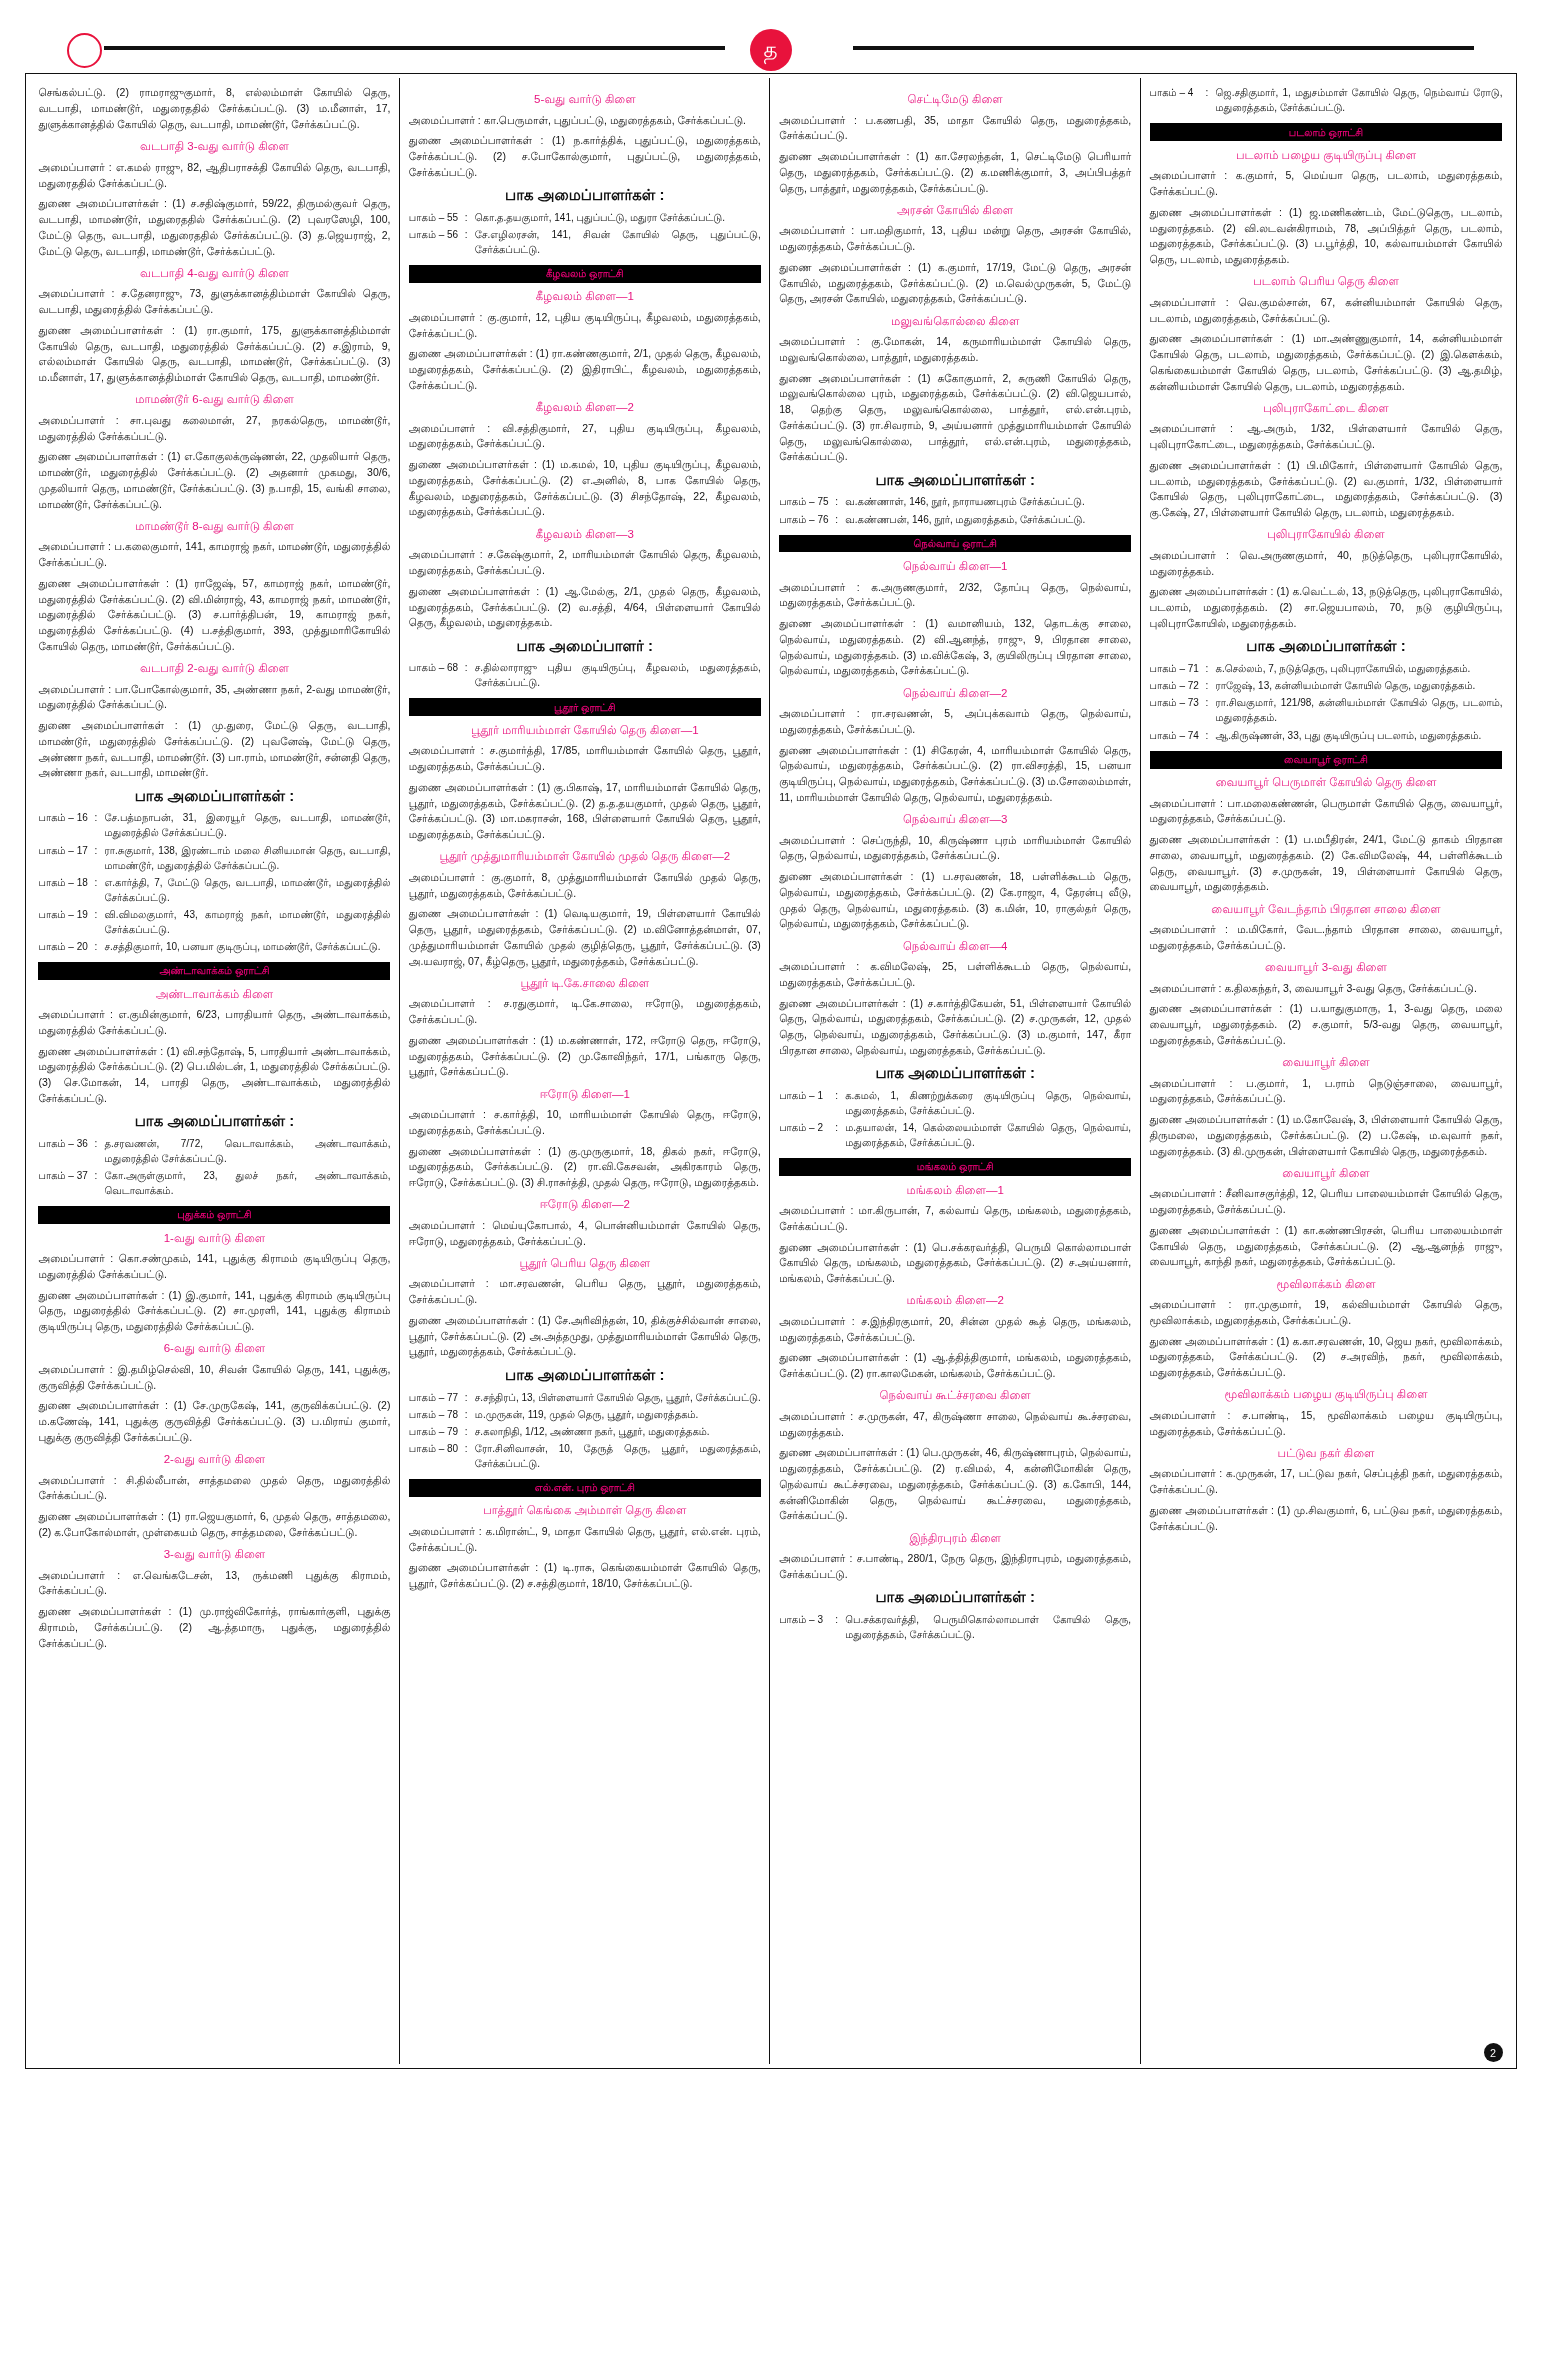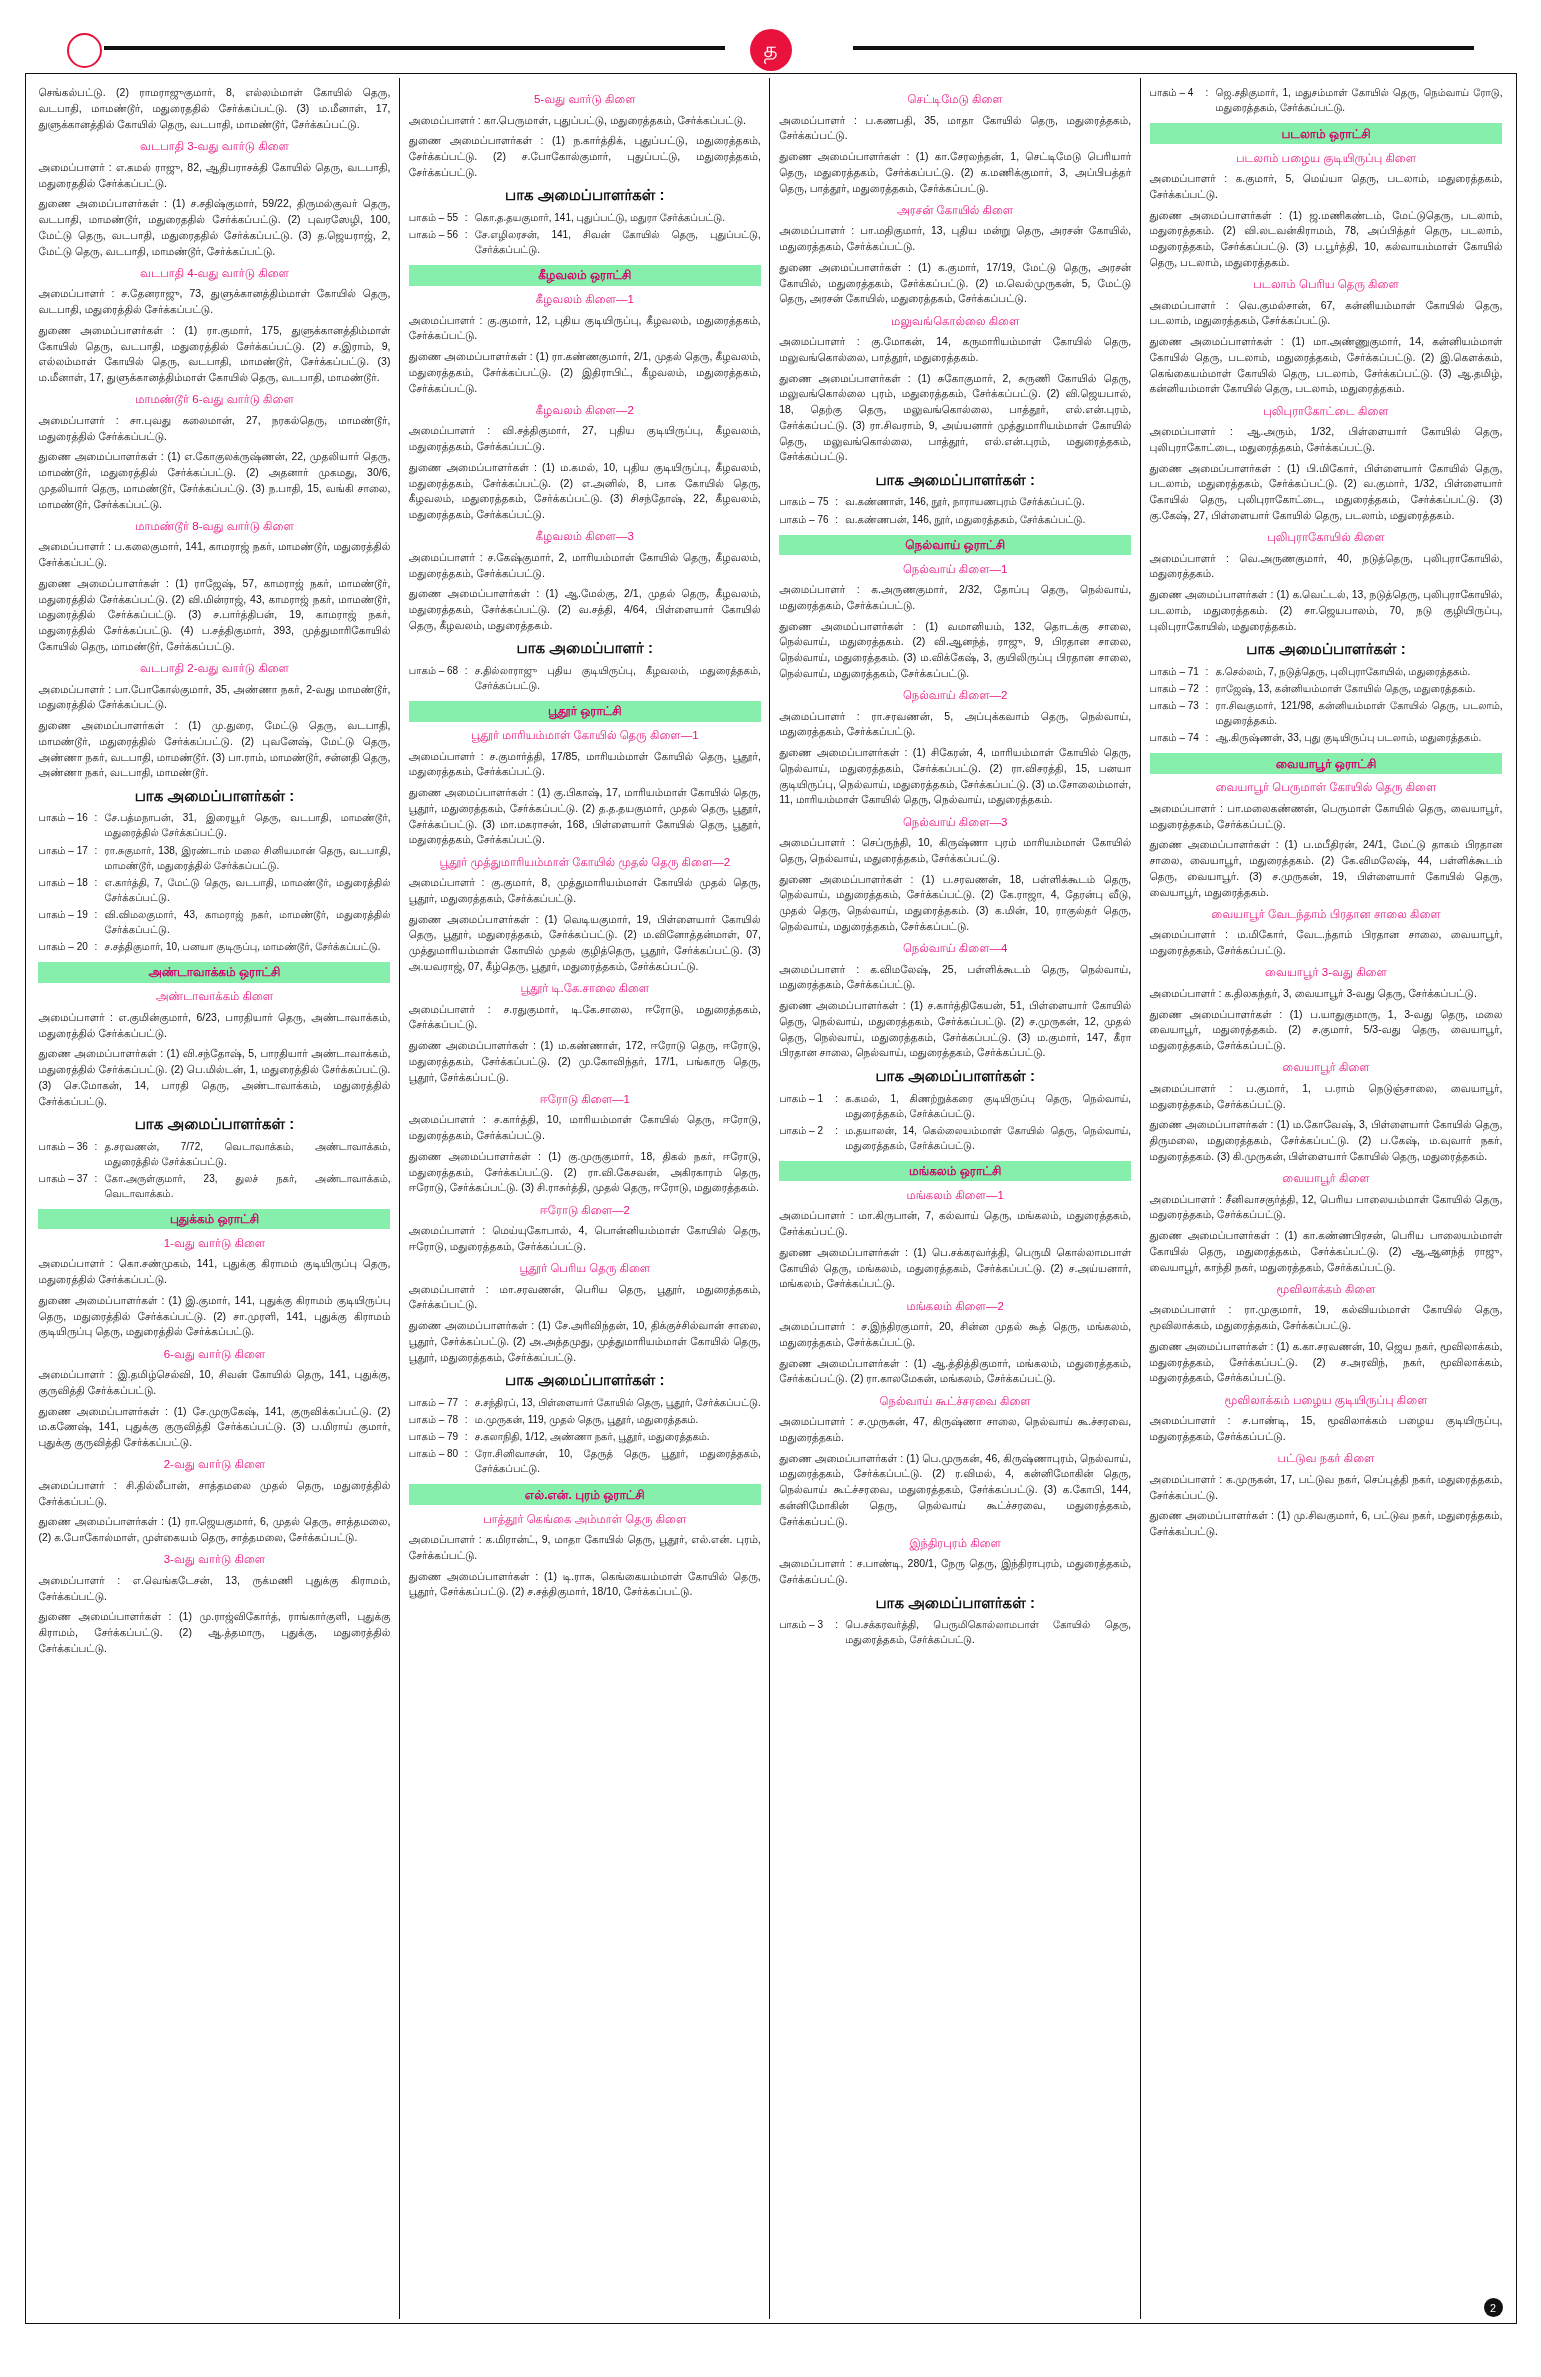--- a/index.html
+++ b/index.html
@@ -60,21 +60,21 @@
     justify-content: center;
     color: #fff;
     font-size: 21.6px;
     line-height: 1;
   }
   
   .frame {
     border: 1.4px solid #111;
     padding: 4.3px;
     box-sizing: border-box;
-    height: 2251px;
+    height: 1996px;
     position: relative;
   }
   .columns {
     display: flex;
     height: 100%;
     box-sizing: border-box;
   }
   .col {
     width: 25%;
     box-sizing: border-box;
@@ -94,23 +94,23 @@
   }
   .hdr-pink {
     color: #e8127e;
     font-size: 11.5px;
     font-weight: normal;
     text-align: center;
     margin: 6.5px 0 5px 0;
     line-height: 1.35;
   }
   .hdr-band {
-    background: #86efac;
+    background: #000000;
     color: #d4006b;
-    font-size: 12px;
+    font-size: 10px;
     font-weight: bold;
     text-align: center;
     padding: 2.2px 2.9px;
     margin: 8px 0 5px 0;
     line-height: 1.35;
   }
   .sub-center {
     text-align: center;
     font-size: 15px;
     font-weight: bold;

